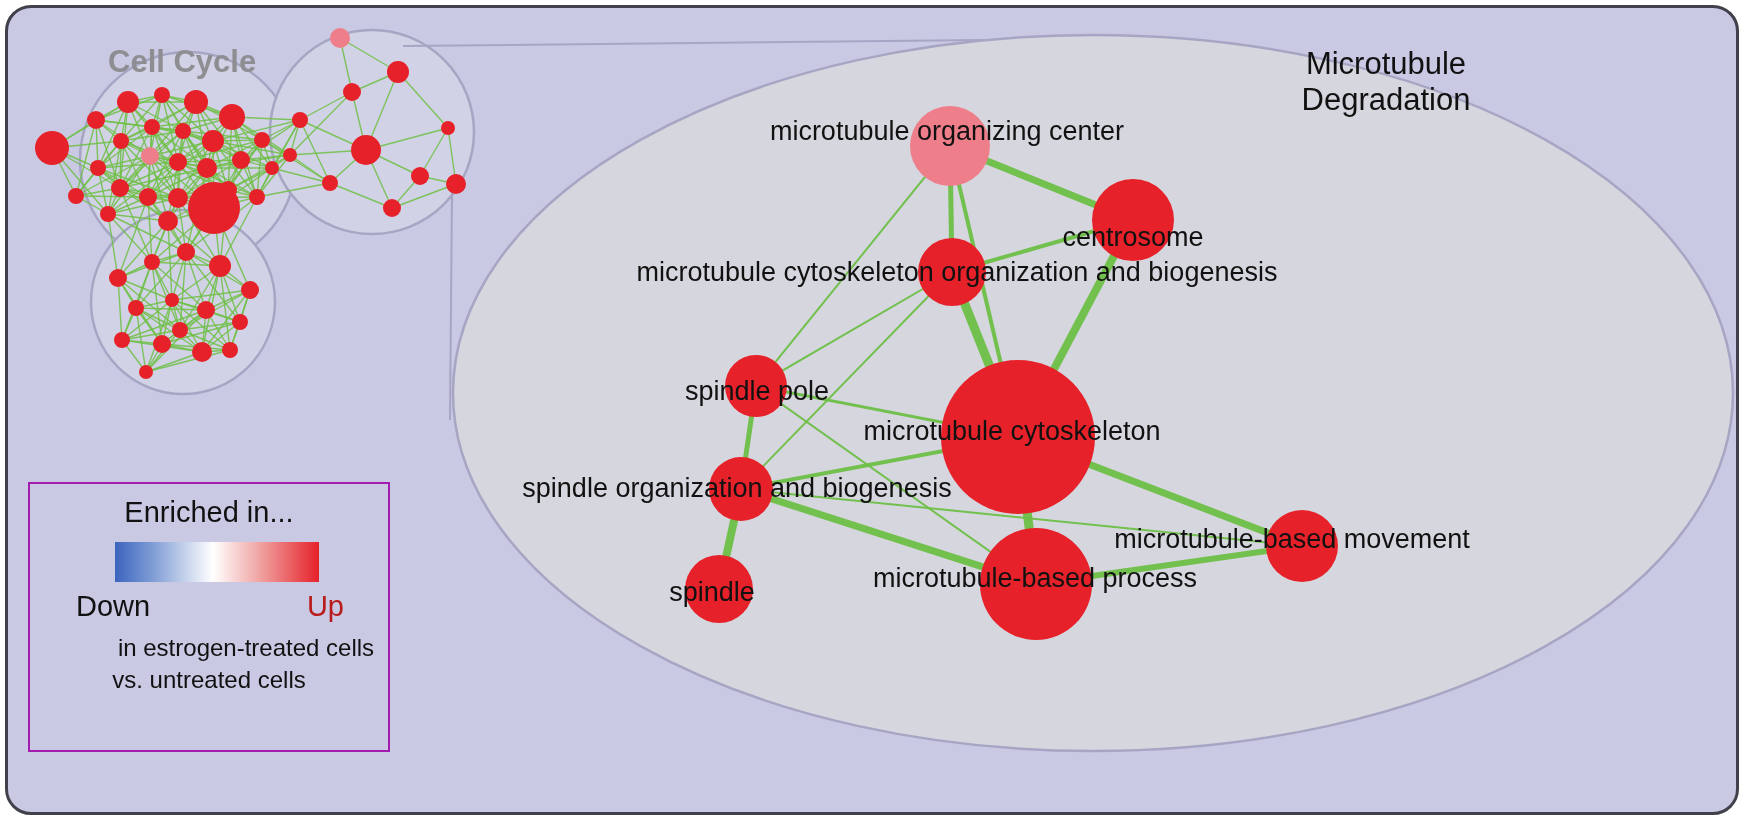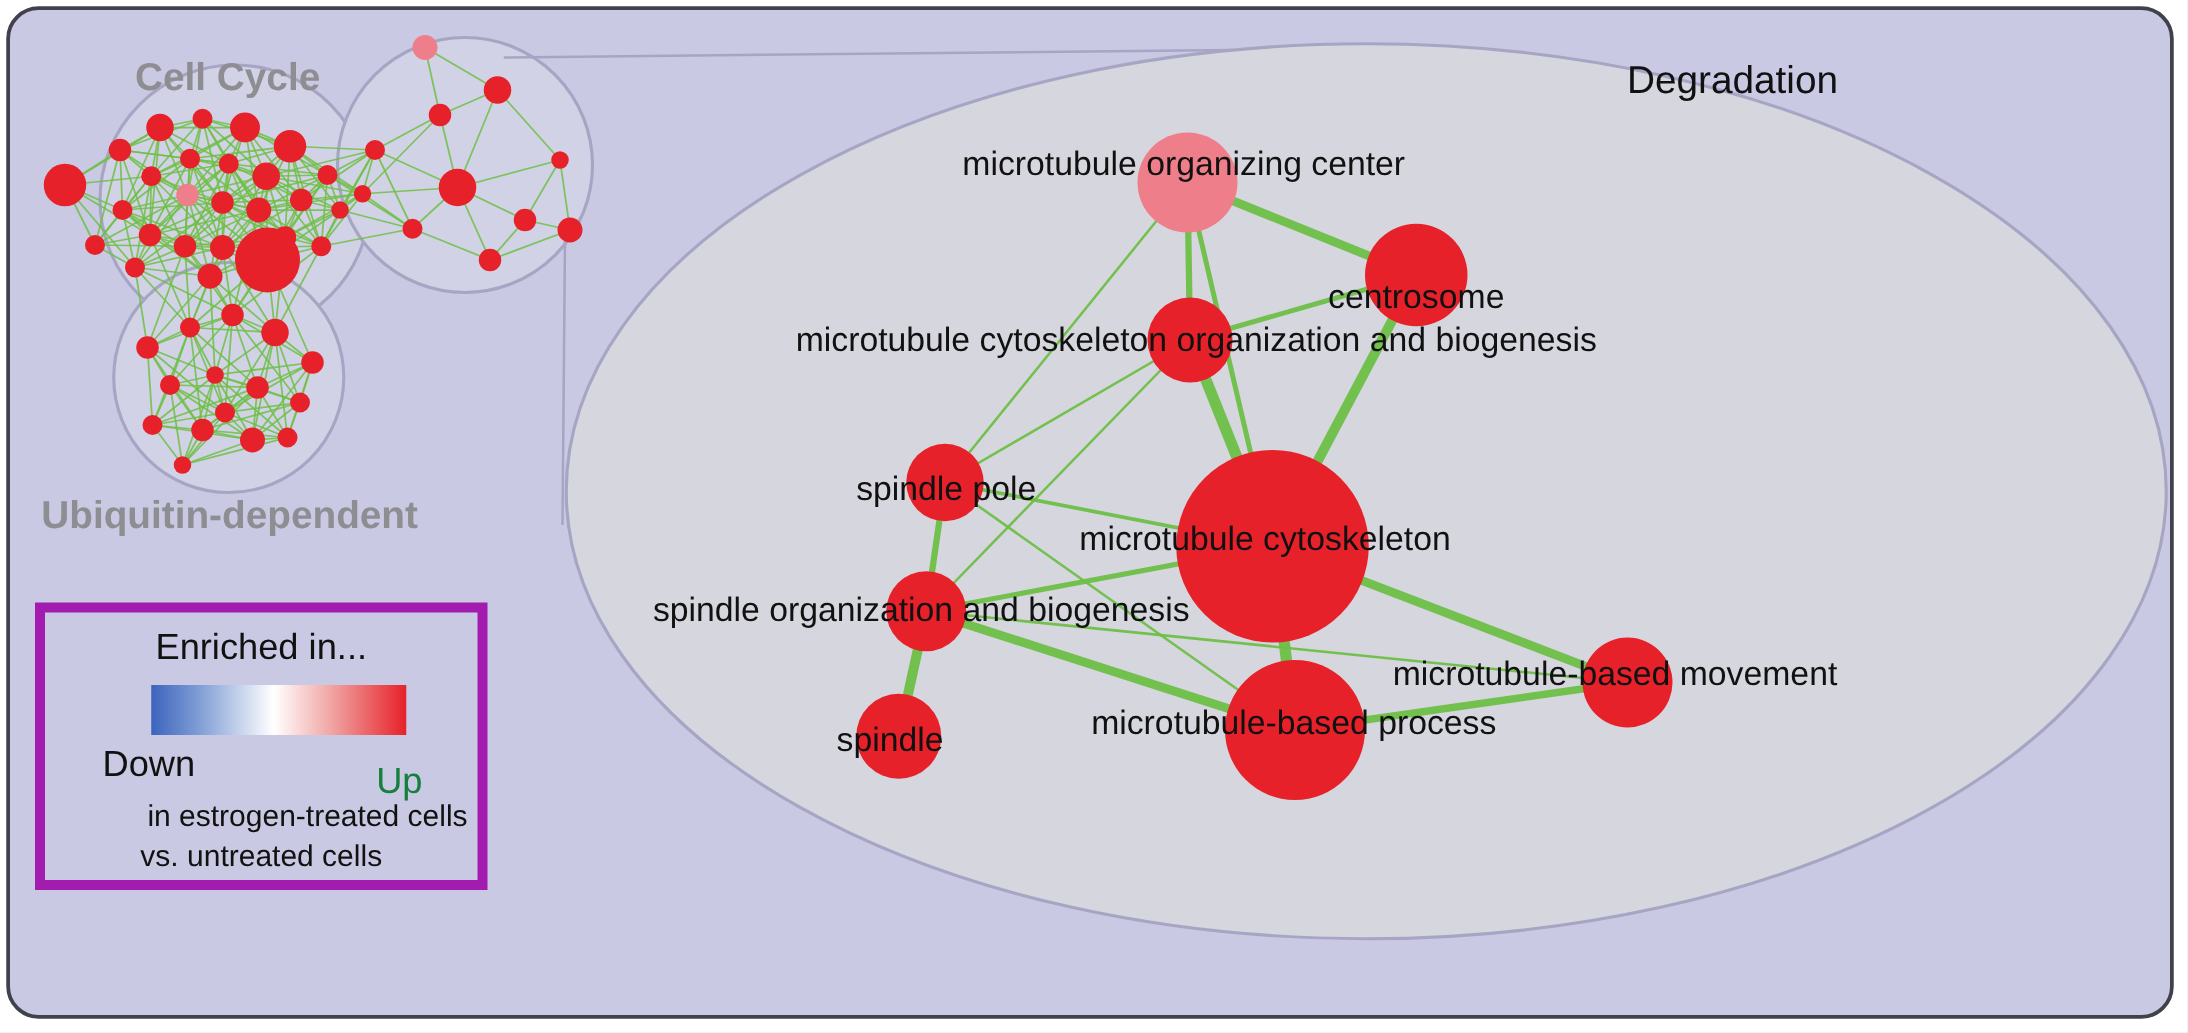--- a/index.html
+++ b/index.html
@@ -2,25 +2,25 @@
 <html><head>
 <meta charset="utf-8">
 <style>
   html,body{margin:0;padding:0;background:#ffffff;font-family:"Liberation Sans",sans-serif;}
   .canvas{position:relative;width:1750px;height:826px;overflow:hidden;}
   .frame{position:absolute;left:5px;top:5px;width:1734px;height:810px;border:3px solid #41414b;border-radius:26px;background:#c9c9e4;box-sizing:border-box;z-index:0;}
   svg.net{position:absolute;left:0;top:0;z-index:1;}
   .overlay{position:absolute;z-index:2;}
   .gray-title{color:#8d8d92;font-size:31px;font-weight:bold;line-height:36px;}
   .black-title{color:#111111;font-size:31px;line-height:36px;text-align:center;}
-  .legend-box{position:absolute;left:28px;top:482px;width:362px;height:230px;border:8px solid #a21caf;box-sizing:border-box;z-index:2;}
+  .legend-box{position:absolute;left:28px;top:482px;width:362px;height:270px;border:2px solid #a21caf;box-sizing:border-box;z-index:2;}
   .legend-title{position:absolute;left:0;top:12px;width:100%;text-align:center;font-size:29px;color:#111;}
   .legend-gradient{position:absolute;left:85px;top:58px;width:204px;height:40px;}
   .legend-down{position:absolute;left:46px;top:106px;font-size:29px;color:#111;}
-  .legend-up{position:absolute;right:44px;top:106px;font-size:29px;color:#15803d;margin-top:13px;}
+  .legend-up{position:absolute;right:44px;top:106px;font-size:29px;color:#b91c1c;}
   .legend-cap1{position:absolute;left:0;top:150px;width:100%;text-align:center;font-size:24px;color:#111;margin-left:37px;}
   .legend-cap2{position:absolute;left:0;top:182px;width:100%;text-align:center;font-size:24px;color:#111;}
 </style>
 </head>
 <body>
 
 <div class="canvas">
 
   <div class="frame" style="background: rgb(201, 201, 228); border-color: rgb(65, 65, 75);"></div>
 
@@ -427,24 +427,24 @@
       <text x="1012" y="440" text-anchor="middle" font-size="27" fill="#111111" font-family="&quot;Liberation Sans&quot;, sans-serif">microtubule cytoskeleton</text>
       <text x="737" y="497" text-anchor="middle" font-size="27" fill="#111111" font-family="&quot;Liberation Sans&quot;, sans-serif">spindle organization and biogenesis</text>
       <text x="1292" y="548" text-anchor="middle" font-size="27" fill="#111111" font-family="&quot;Liberation Sans&quot;, sans-serif">microtubule-based movement</text>
       <text x="1035" y="587" text-anchor="middle" font-size="27" fill="#111111" font-family="&quot;Liberation Sans&quot;, sans-serif">microtubule-based process</text>
       <text x="712" y="601" text-anchor="middle" font-size="27" fill="#111111" font-family="&quot;Liberation Sans&quot;, sans-serif">spindle</text>
     </svg>
 
   <div class="overlay gray-title" style="left: 108px; top: 44px; color: rgb(141, 141, 146);">Cell Cycle</div>
 
   <div class="overlay gray-title" style="left: 33px; top: 394px; color: rgb(141, 141, 146);">
-    <div>Ubiquitin-dependent</div>
   </div>
 
   <div class="overlay black-title" style="left:1262px;top:46px;width:248px;">
+    <div>Microtubule</div>
     <div>Degradation</div>
   </div>
 
   <div class="legend-box">
     <div class="legend-title">Enriched in...</div>
     <div class="legend-gradient" style="background: linear-gradient(to right, rgb(60, 100, 190) 0%, rgb(125, 155, 212) 18%, rgb(255, 255, 255) 48%, rgb(240, 168, 166) 70%, rgb(230, 33, 41) 100%);"></div>
     <div class="legend-down">Down</div>
     <div class="legend-up">Up</div>
     <div class="legend-cap1">in estrogen-treated cells</div>
     <div class="legend-cap2">vs. untreated cells</div>

